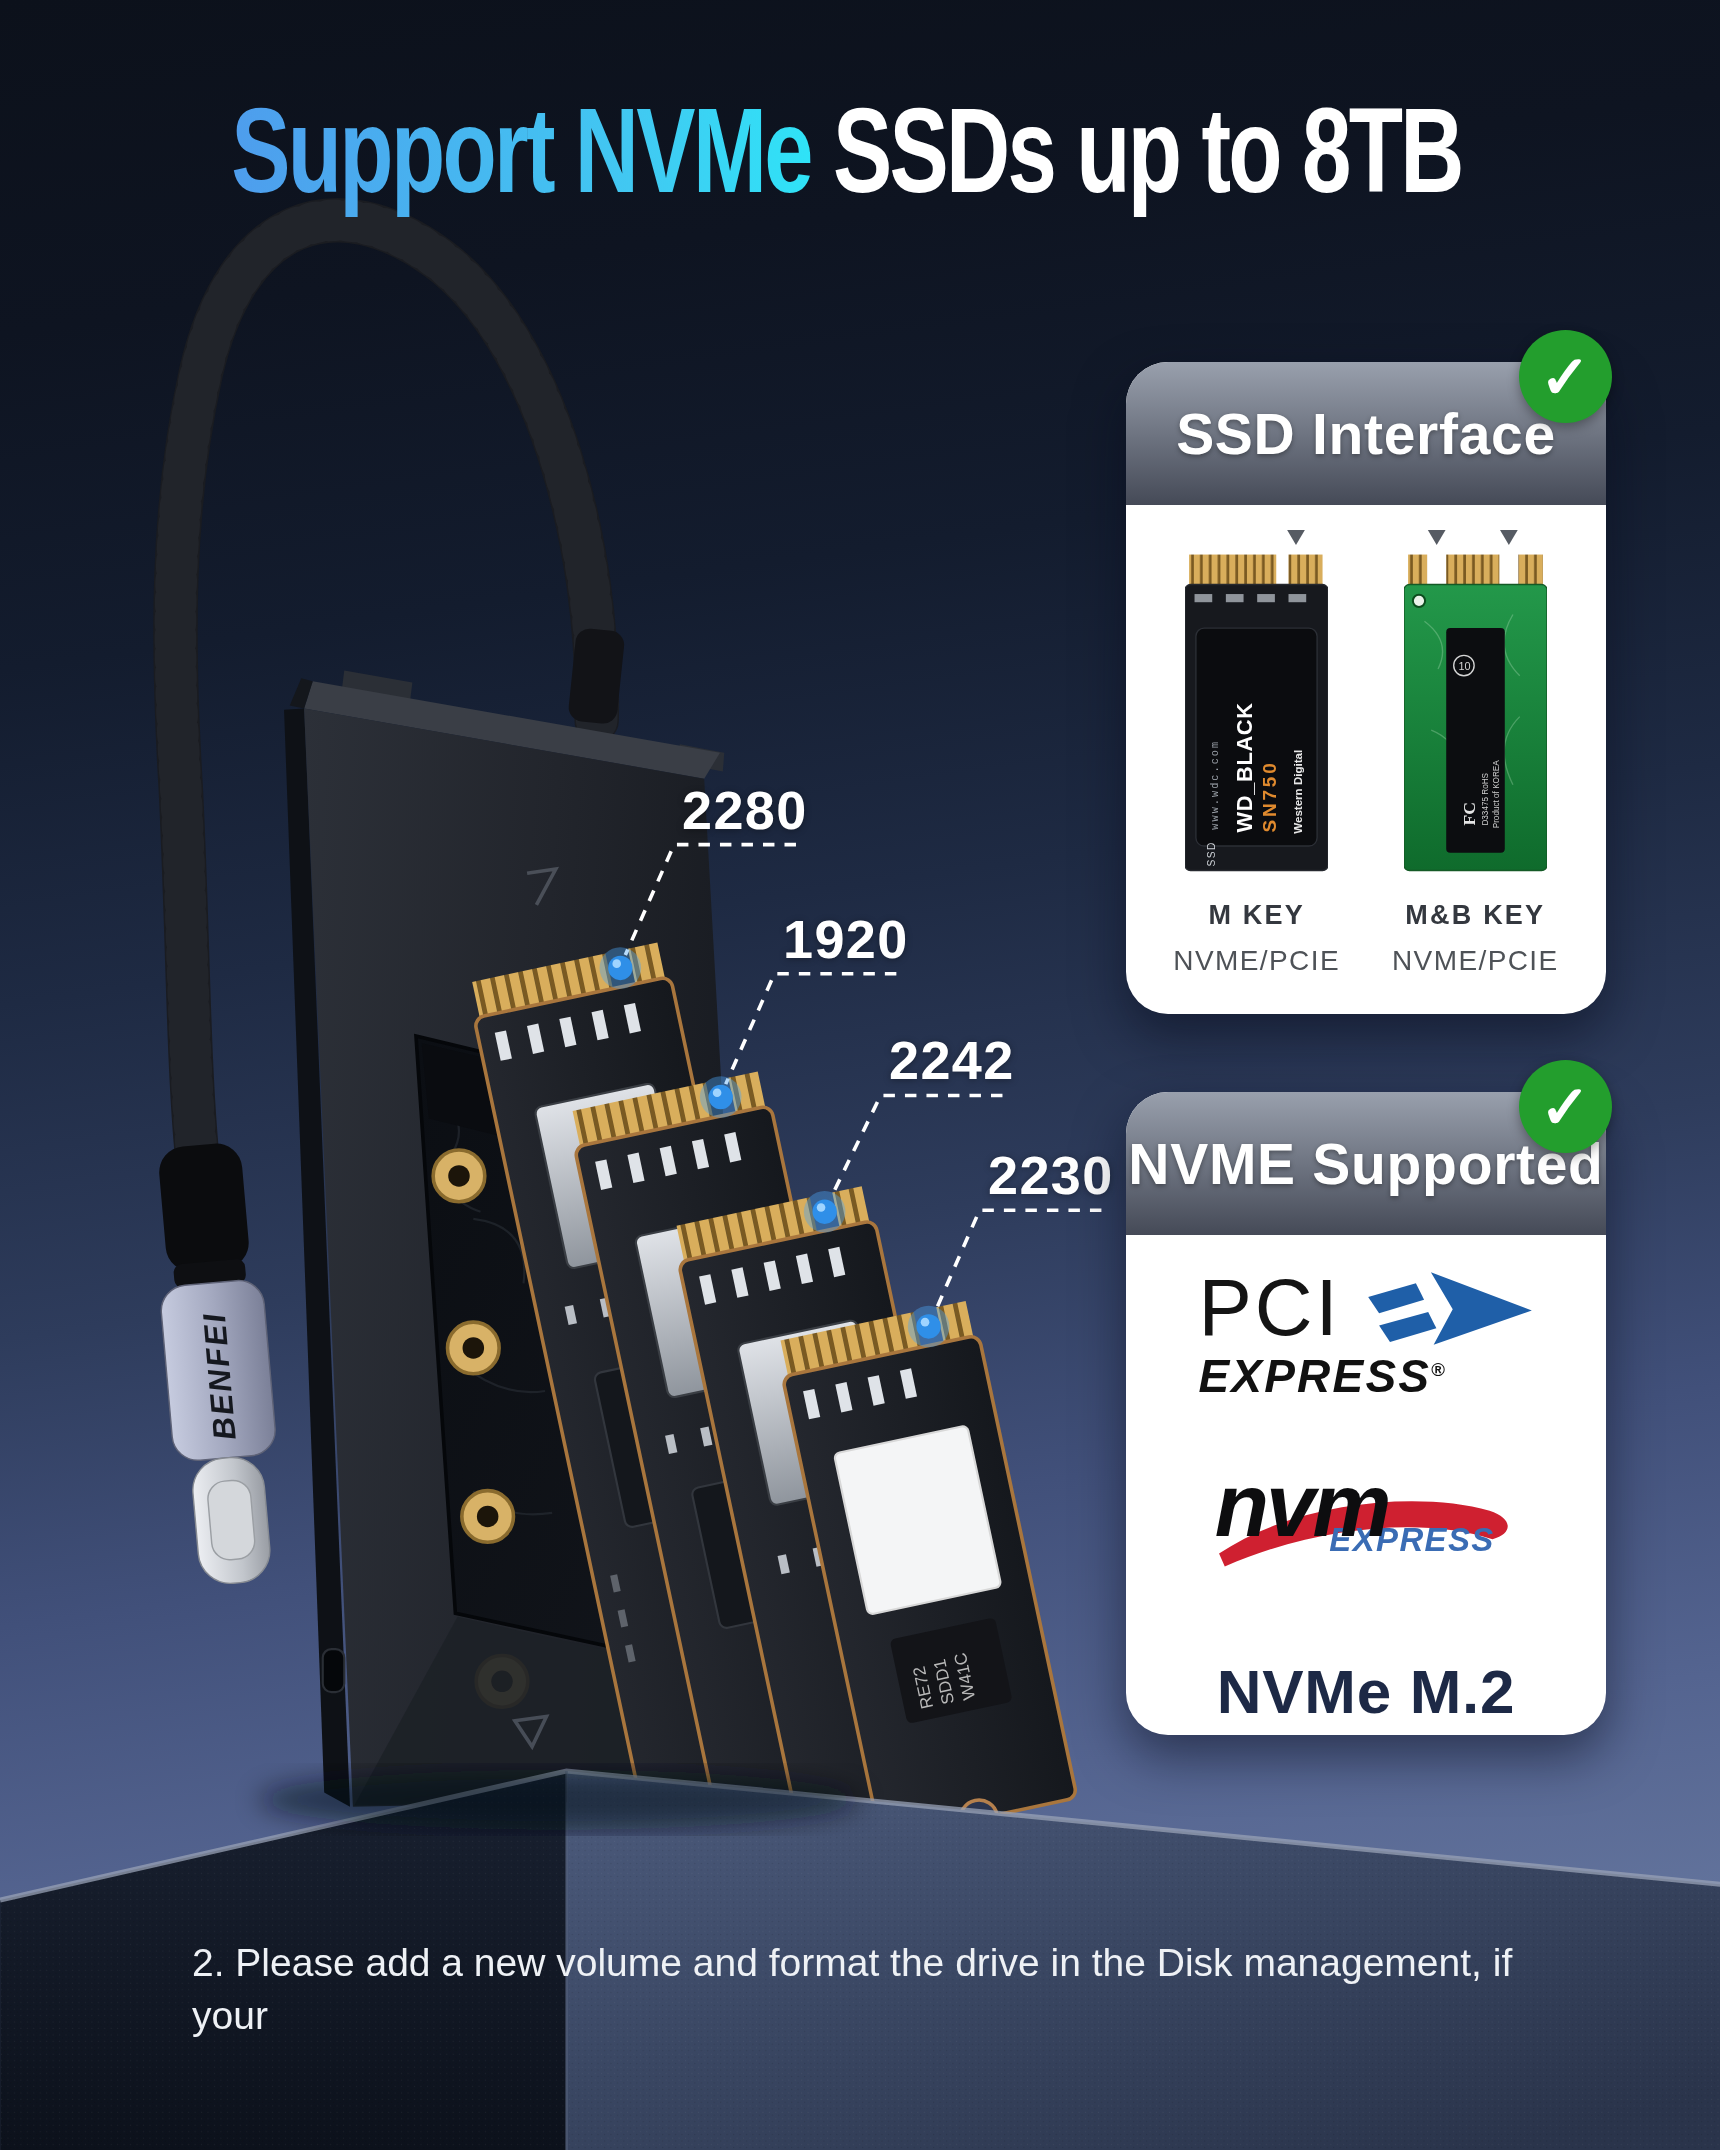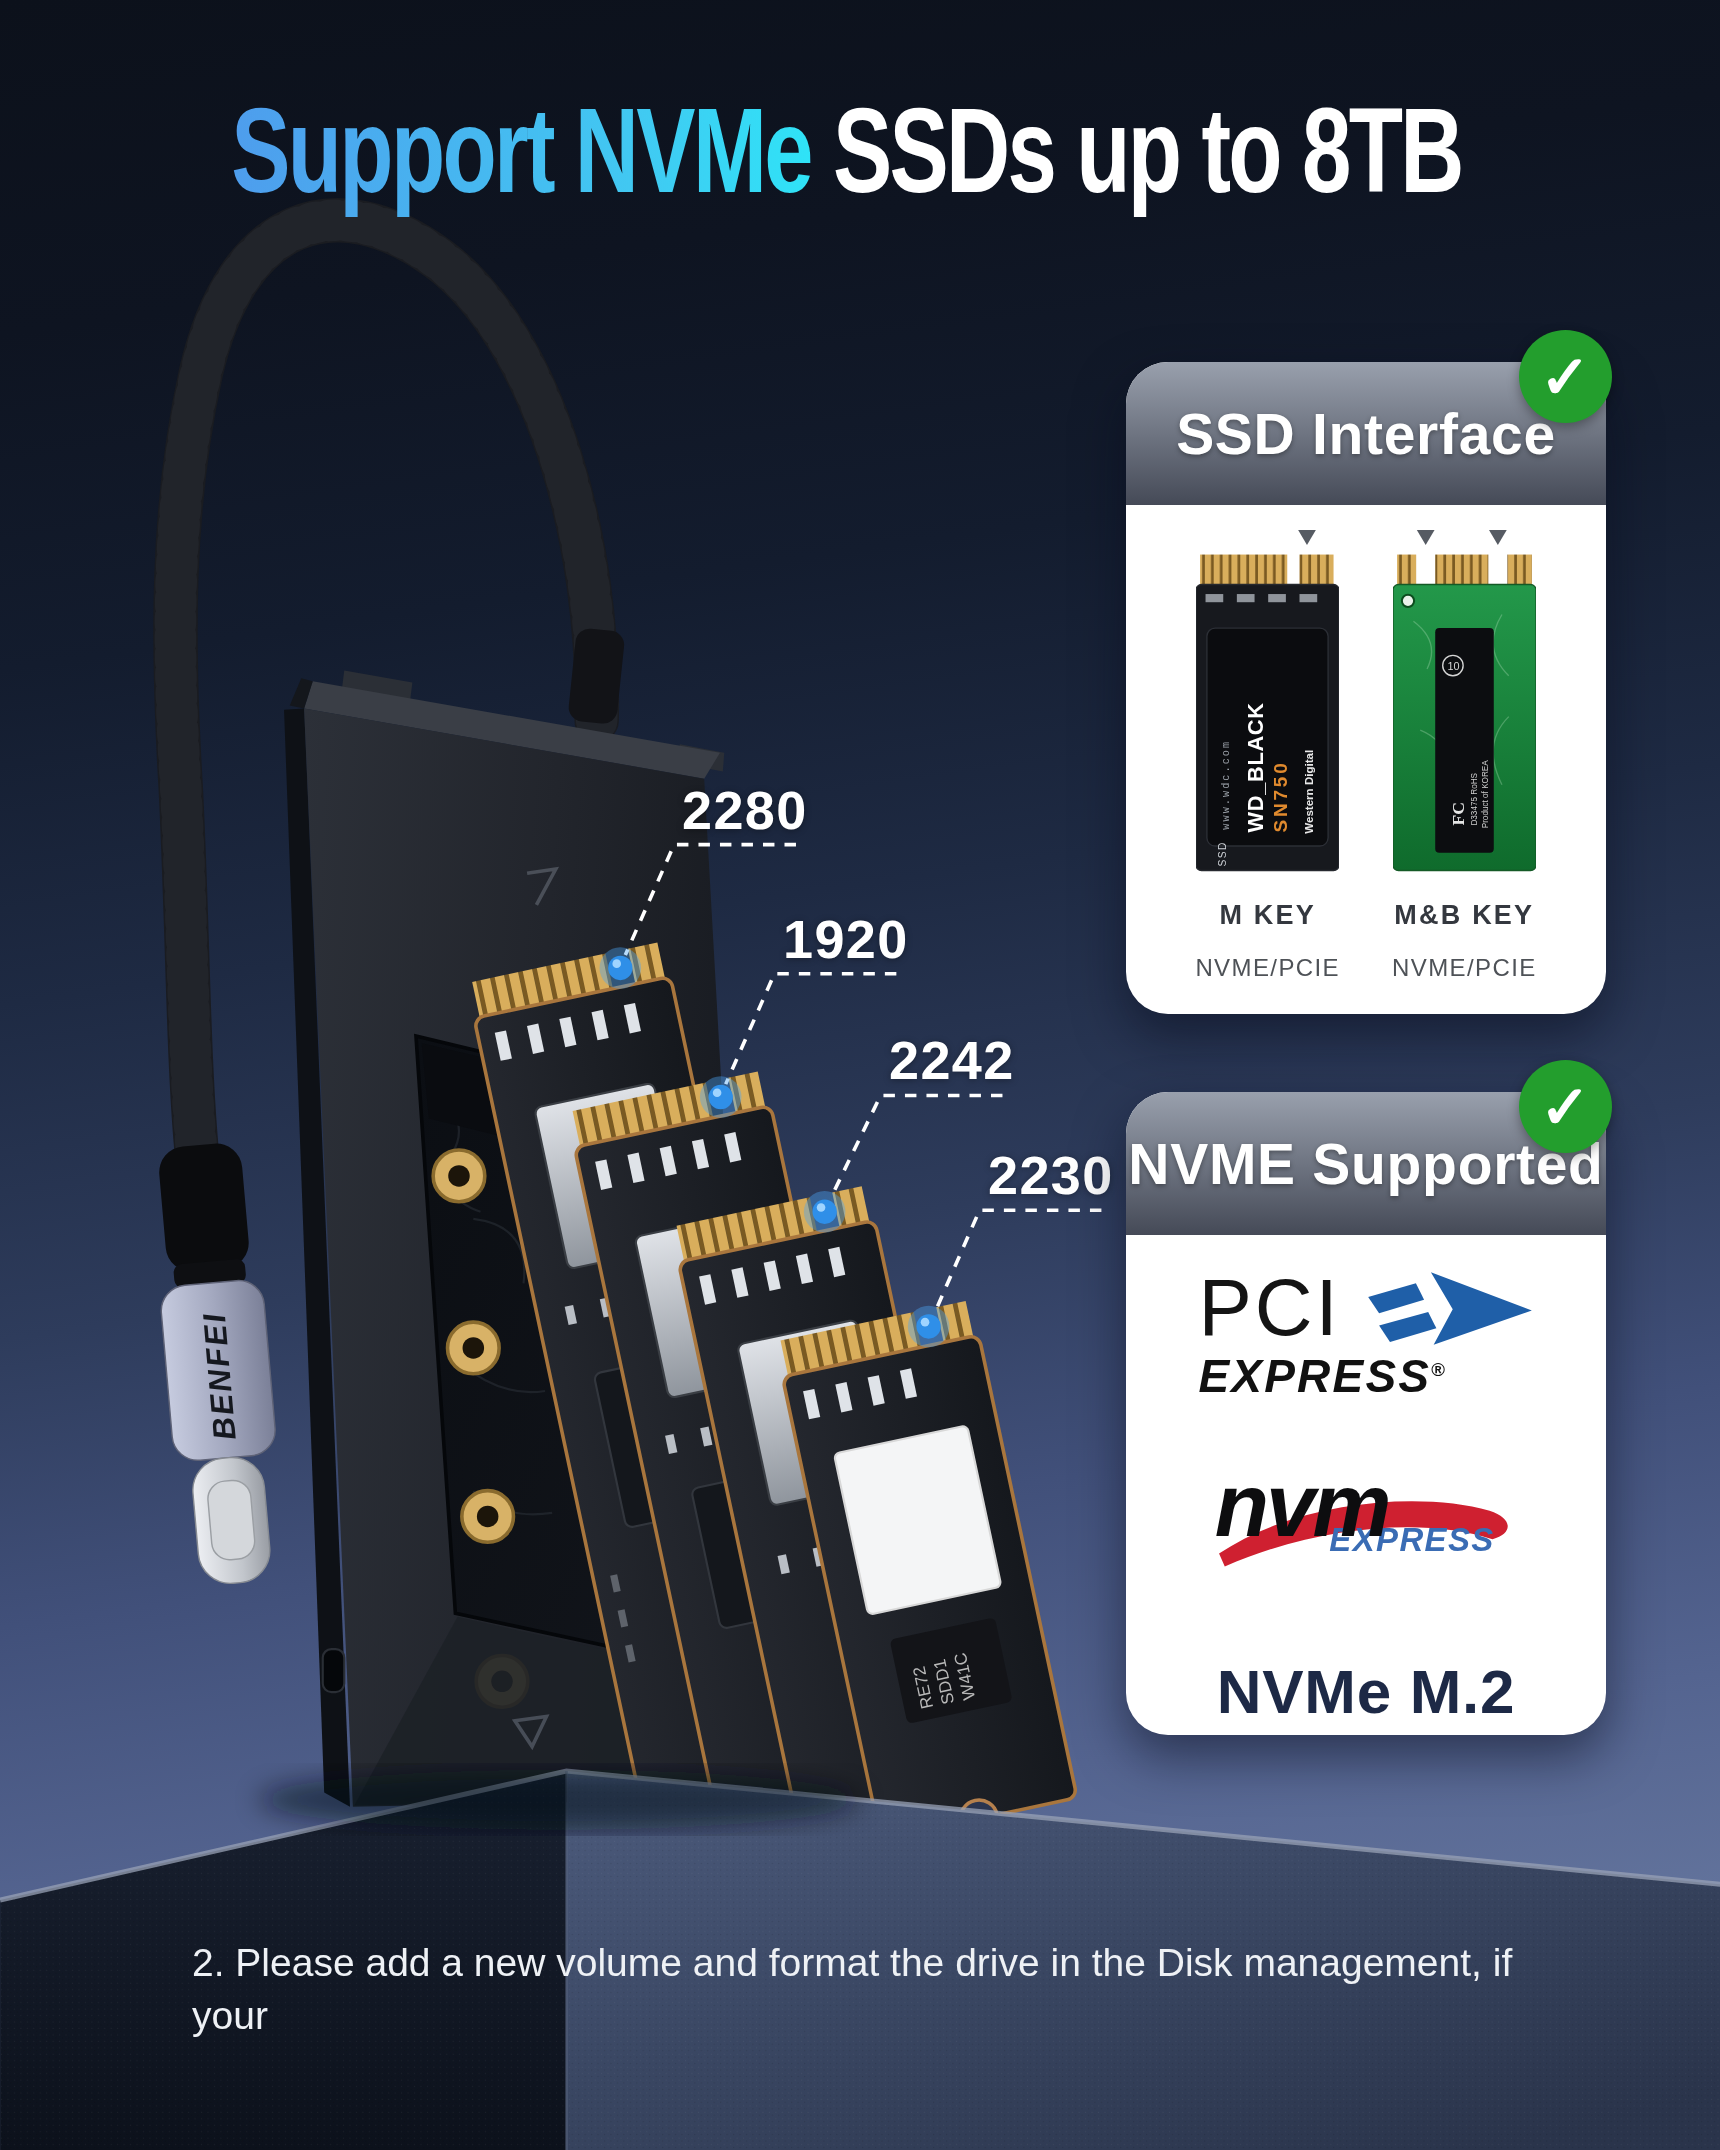--- a/index.html
+++ b/index.html
@@ -49,21 +49,21 @@
   .card-title{color:#fff; font-size:57px; font-weight:bold; letter-spacing:0.7px; text-shadow:0 2.2px 5.7px rgba(0,0,0,.35);}
   .check{
     position:absolute; top:-32px; right:-5.7px; width:93px; height:93px; border-radius:50%;
     background:#239e2d; display:flex; align-items:center; justify-content:center;
     color:#fff; font-size:60px; font-weight:bold; box-shadow:0 4.3px 11.5px rgba(0,0,0,.35);
   }
   .card-body{position:relative;}
   .ssd-row{display:flex; justify-content:center; gap:52px; padding-top:18.6px;}
   .ssd-col{display:flex; flex-direction:column; align-items:center;}
   .key{font-size:27px; font-weight:bold; color:#34383f; letter-spacing:2.2px; margin-top:18.6px; text-align:center;}
-  .proto{font-size:24px; color:#4e5257; letter-spacing:1.4px; margin-top:23px; text-align:center;}
+  .proto{font-size:28px; color:#4e5257; letter-spacing:1.4px; margin-top:14px; text-align:center;}
 
   #card-nvme .card-body{
     display:flex; flex-direction:column; align-items:center; justify-content:space-between;
     height:459px; padding:33px 0 7.2px;
   }
   .pci-block{display:flex; flex-direction:column; align-items:flex-start;}
   .pci-top{display:flex; align-items:center; gap:25px;}
   .pci-word{font-size:80px; font-weight:400; color:#141414; letter-spacing:2.9px; line-height:1;}
   .pci-sub{font-size:46px; font-weight:bold; font-style:italic; color:#111; letter-spacing:2.2px; margin-top:1.4px;}
   .pci-reg{font-size:18.6px; vertical-align:super; font-style:normal;}

